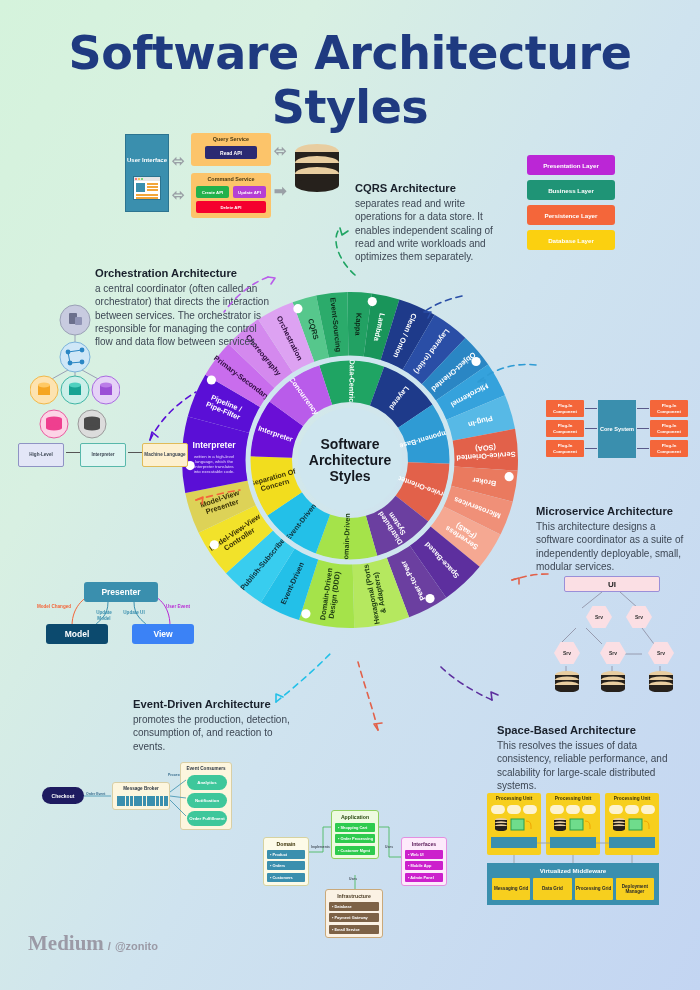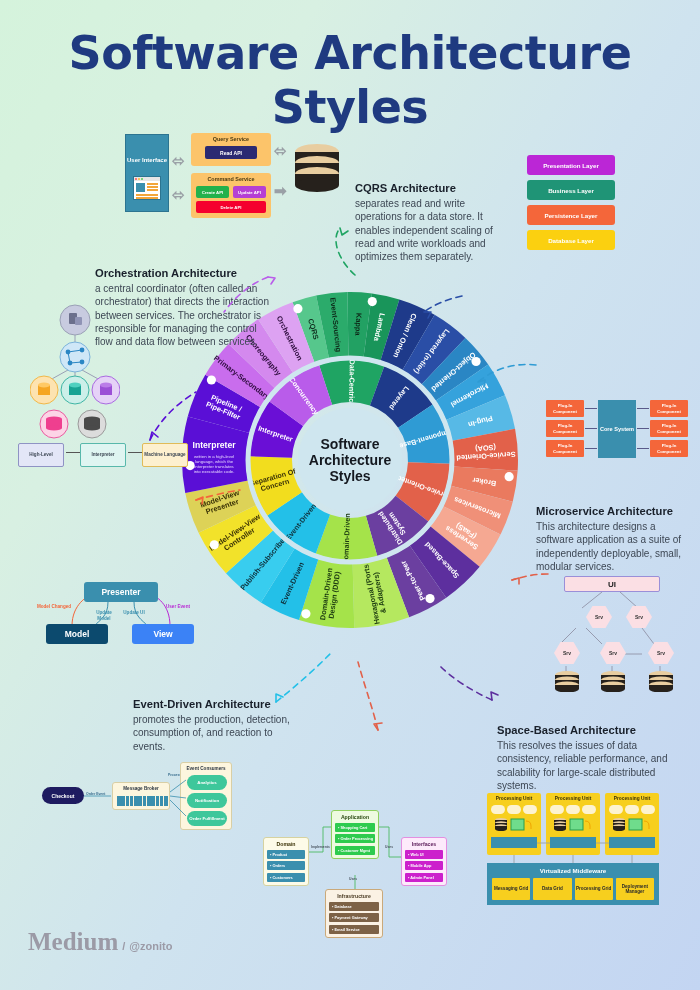--- a/index.html
+++ b/index.html
@@ -80,21 +80,21 @@
   .mvp-m { background:#0c4a6e; }
   .mvp-v { background:#3b82f6; }
   .mvp-lbl { position:absolute; font-size:4.6px; font-weight:bold; text-align:center; line-height:1.2;}
 
   
   .ip-b { position:absolute; border-radius:2px; font-size:4.6px; font-weight:bold;
           color:#3d4754; display:flex; align-items:center; justify-content:center; text-align:center; line-height:1.15;}
 
   
   .footer { position:absolute; left:28px; bottom:34px; display:flex; align-items:baseline; gap:4px; }
-  .footer .m { font-family:"Liberation Serif", serif; font-size:25px; font-weight:bold; color:#9b9aa6; }
+  .footer .m { font-family:"Liberation Serif", serif; font-size:21px; font-weight:bold; color:#9b9aa6; }
   .footer .s { font-size:11px; font-weight:bold; color:#9b9aa6; }
 </style>
 </head>
 <body>
 
 <div class="page">
 
   <div class="title">Software Architecture Styles</div>
 
   <svg id="wheel" width="344" height="344" viewBox="0 0 344 344">
@@ -266,21 +266,21 @@
       <div class="bx mk-plug" style="left: 104px; top: 2px; width: 38px; height: 17px; flex-direction: column;">Plug-In Component</div>
       <div style="position: absolute; top: 10px; left: 91px; width: 12px; height: 1px; background: rgb(90, 90, 138);"></div>
       <div class="bx mk-plug" style="left: 104px; top: 22px; width: 38px; height: 17px; flex-direction: column;">Plug-In Component</div>
       <div style="position: absolute; top: 30px; left: 91px; width: 12px; height: 1px; background: rgb(90, 90, 138);"></div>
       <div class="bx mk-plug" style="left: 104px; top: 42px; width: 38px; height: 17px; flex-direction: column;">Plug-In Component</div>
       <div style="position: absolute; top: 50px; left: 91px; width: 12px; height: 1px; background: rgb(90, 90, 138);"></div>
     </div>
 
   <div class="ann" style="left:536px; top:505px; width:160px;">
     <div class="h">Microservice Architecture</div>
-    <div class="b">This architecture designs a software application as a suite of independently deployable, small, modular services.</div>
+    <div class="b">This architecture designs a software coordinator as a suite of independently deployable, small, modular services.</div>
   </div>
 
   <div class="mini" id="ms-diagram" style="left:542px; top:570px; width:150px; height:120px;">
     <svg style="position:absolute; left:0; top:0;" width="150" height="120">
       <g stroke="#8a8a9e" stroke-width="0.8" fill="none">
         <path d="M60 22 L40 38"></path>
           <path d="M78 22 L96 38"></path>
         <path d="M34 58 L18 74"></path>
           <path d="M44 58 L60 74"></path>
         <path d="M100 58 L112 74"></path>

